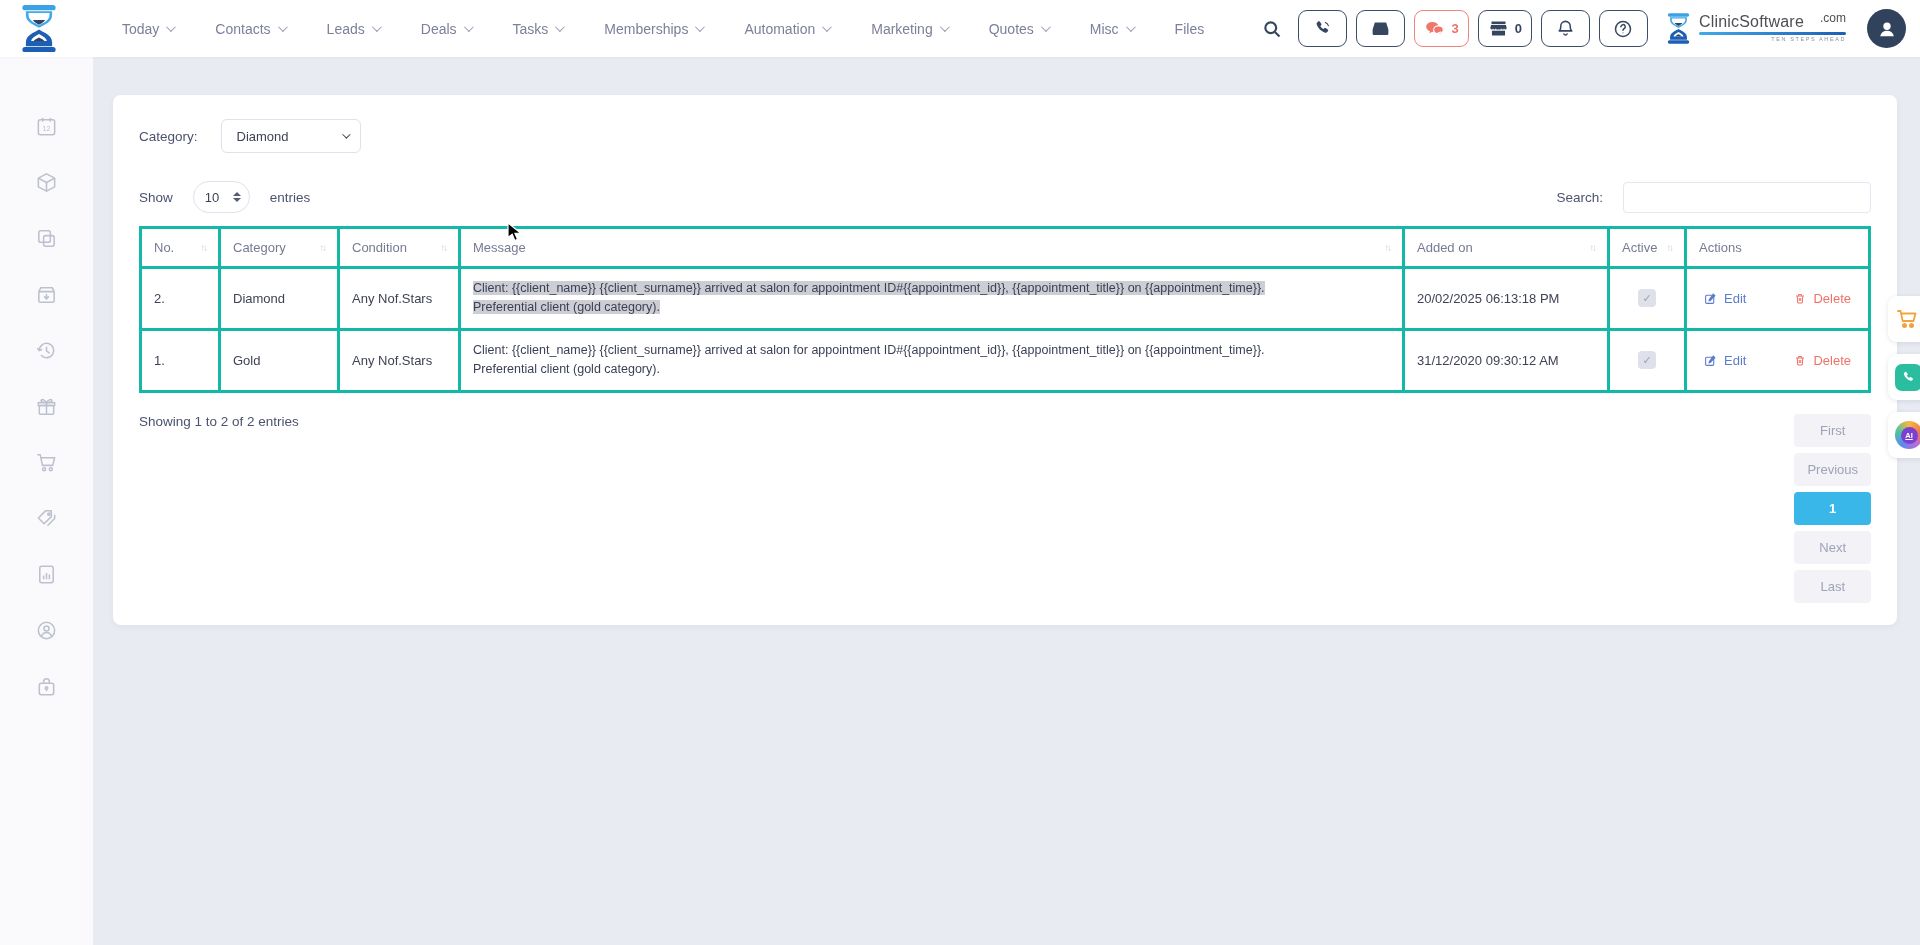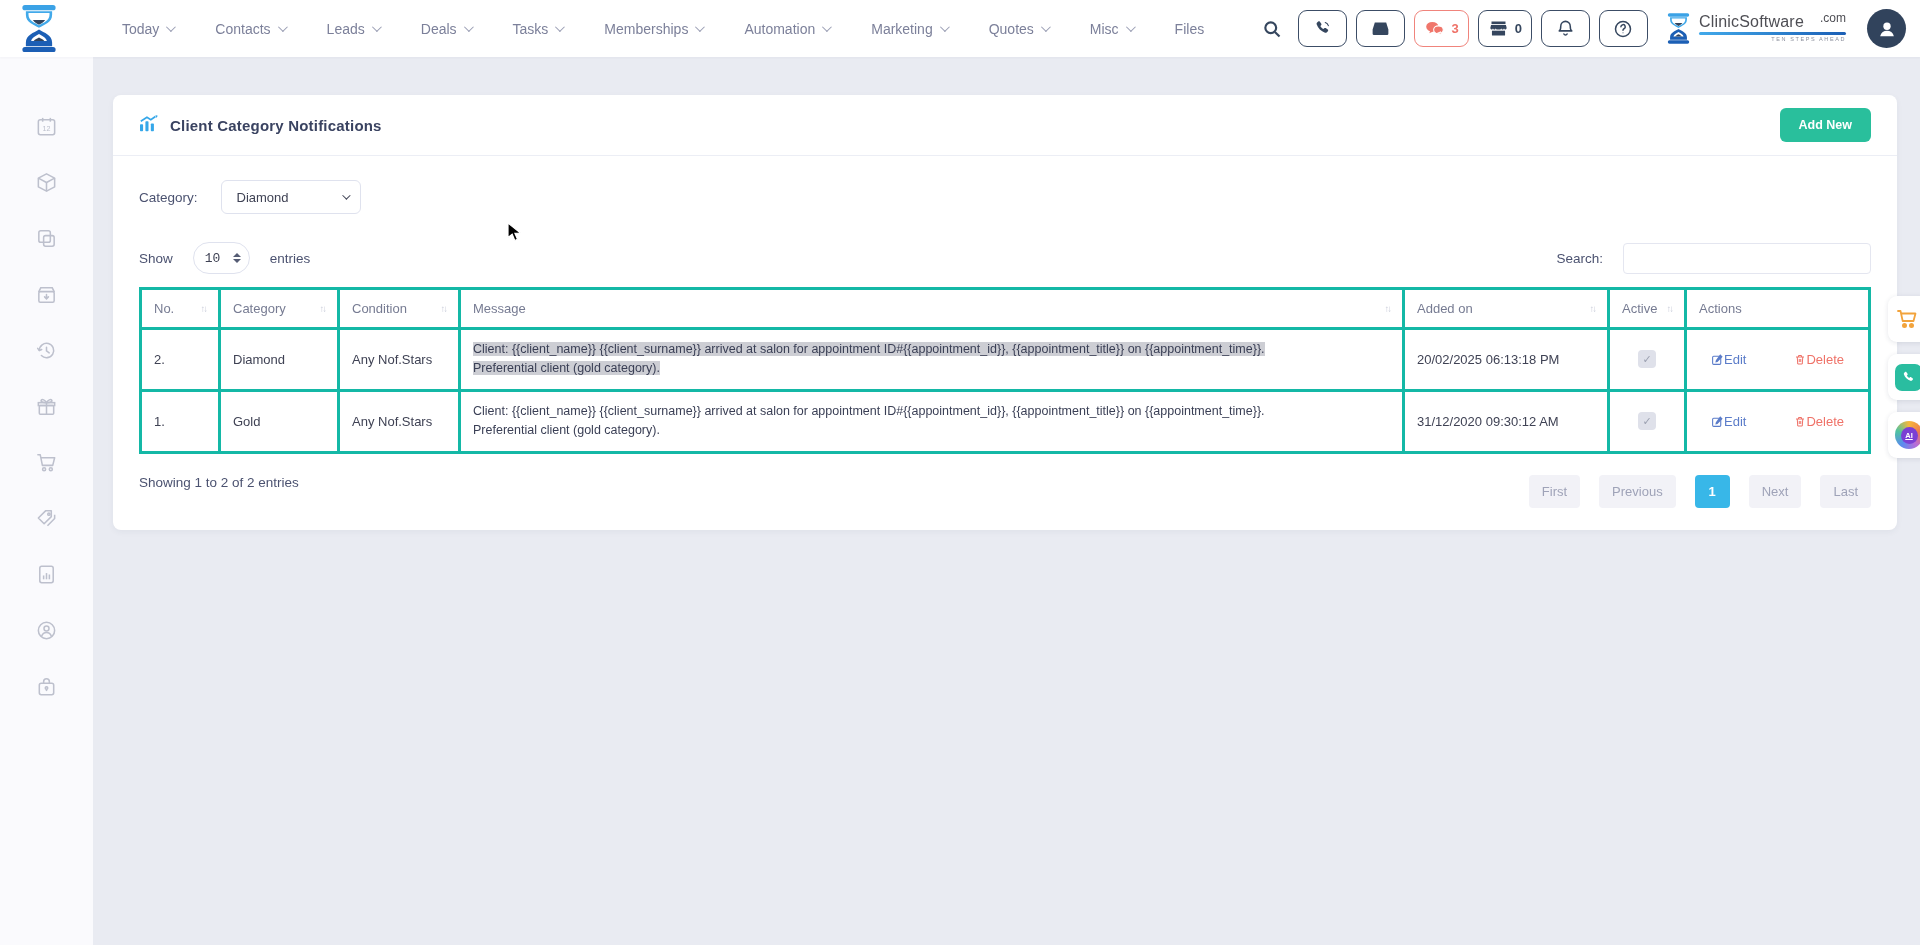--- a/index.html
+++ b/index.html
@@ -64,21 +64,21 @@
   .select-box {
     position:relative; width:140px; height:34px; border:1px solid #dfe2ee; border-radius:6px;
     display:flex; align-items:center; padding:0 26px 0 15px; font-size:13px; color:#3f4254;
     cursor:pointer; background:#fff;
   }
   .select-box .chev { position:absolute; right:12px; border-color:#3f4254; width:6px; height:6px; }
   .controls-row { display:flex; align-items:center; justify-content:space-between; margin-bottom:13px; }
   .length-wrap, .search-wrap { display:flex; align-items:center; gap:20px; font-size:13.5px; color:#4b5270; font-weight:500; }
   .mini-select {
     position:relative; width:57px; height:32px; border:1px solid #dfe2ee; border-radius:16px;
-    display:flex; align-items:center; padding:0 20px 0 11px; font-size:13px; color:#3f4254; cursor:pointer; background:#fff;font-family:Liberation Mono, monospace;
+    display:flex; align-items:center; padding:0 20px 0 11px; font-size:13px; color:#3f4254; cursor:pointer; background:#fff;
   }
   .spinner { position:absolute; right:8px; display:flex; flex-direction:column; gap:2px; }
   .spinner i { display:block; width:0; height:0; border-left:4px solid transparent; border-right:4px solid transparent; }
   .spinner .up { border-bottom:4px solid #555c74; }
   .spinner .dn { border-top:4px solid #555c74; }
   .search-input { width:248px; height:31px; border:1px solid #e4e6f0; border-radius:4px; padding:0 9px; font-family:inherit; font-size:13px; color:#3f4254; outline:none; }
   
   table.grid { width:100%; border-collapse:collapse; font-size:13px; }
   .grid th, .grid td { border:3px solid #14b8a6; }
   .grid th {
@@ -89,27 +89,27 @@
   .grid td { padding:10px 12px; vertical-align:middle; color:#3f4254; height:61px; }
   .msg { font-size:12.5px; line-height:1.55; color:#3a3f55; }
   .hl { background:#cdced4; }
   .cb-cell { text-align:center; }
   .checkbox {
     display:inline-flex; width:18px; height:18px; background:#dfe1ea; border-radius:4px;
     align-items:center; justify-content:center; color:#9ba0b0; font-size:11px; cursor:pointer;
   }
   .actions-cell { }
   .actions-inner { display:flex; align-items:center; justify-content:center; gap:48px; }
-  .link { display:inline-flex; align-items:center; gap:0; font-size:13px; cursor:pointer; text-decoration:none; white-space:nowrap;justify-content:center; }
+  .link { display:inline-flex; align-items:center; gap:7px; font-size:13px; cursor:pointer; text-decoration:none; white-space:nowrap;justify-content:center; }
   .link.edit { color:#5b7cc9; }
   .link.del { color:#ef7268; }
   
   .table-footer { display:flex; align-items:flex-start; justify-content:space-between; margin-top:21px; }
   .summary { font-size:13.5px; color:#4b5270; }
-  .pager { display:flex; gap:19px; }
+  .pager { display:flex; gap:6px;flex-direction:column; }
   .page-btn {
     background:#f2f2f7; color:#9fa3b8; border:none; border-radius:4px; font-family:inherit;
     font-size:13px; padding:9px 13px; cursor:pointer;
   }
   .page-btn.active { background:#38b7e8; color:#fff; font-weight:700; min-width:35px; }
   
   .float-widget {
     position:absolute; right:-12px; width:44px; height:46px; background:#fff; border-radius:9px;
     box-shadow:0 1px 5px rgba(40,50,80,.12); display:flex; align-items:center; padding-left:7px; cursor:pointer; z-index:30;
   }
@@ -343,35 +343,20 @@
         <path d="M9 8.5V7a3 3 0 0 1 6 0v1.5"></path>
         <circle cx="12" cy="13.5" r="1.3"></circle>
         <line x1="12" y1="14.8" x2="12" y2="16.8"></line>
       </svg>
   </span>
 </div>
 
 <div class="content">
   <div class="card">
 
-    <div class="card-header">
-      <div class="card-title-wrap">
-        <span>
-          <svg width="19" height="17" viewBox="0 0 24 22">
-              <rect x="1" y="12" width="4" height="9" rx="1" fill="#35a7e9"></rect>
-              <rect x="8" y="8" width="4" height="13" rx="1" fill="#35a7e9"></rect>
-              <rect x="15" y="11" width="4" height="10" rx="1" fill="#35a7e9"></rect>
-              <path d="M2 8 10 3l5 3 6-4" stroke="#35a7e9" stroke-width="2.2" fill="none"></path>
-              <path d="M21 0l3 1-1.8 2.8z" fill="#35a7e9"></path>
-            </svg>
-        </span>
-        <h1 class="card-title">Client Category Notifications</h1>
-      </div>
-      <button class="btn-primary">Add New</button>
-    </div>
 
     <div class="card-body">
 
       <div class="filter-row">
         <span class="filter-label">Category:</span>
         <div class="select-box">
           <span>Diamond</span>
           <i class="chev"></i>
         </div>
       </div>

